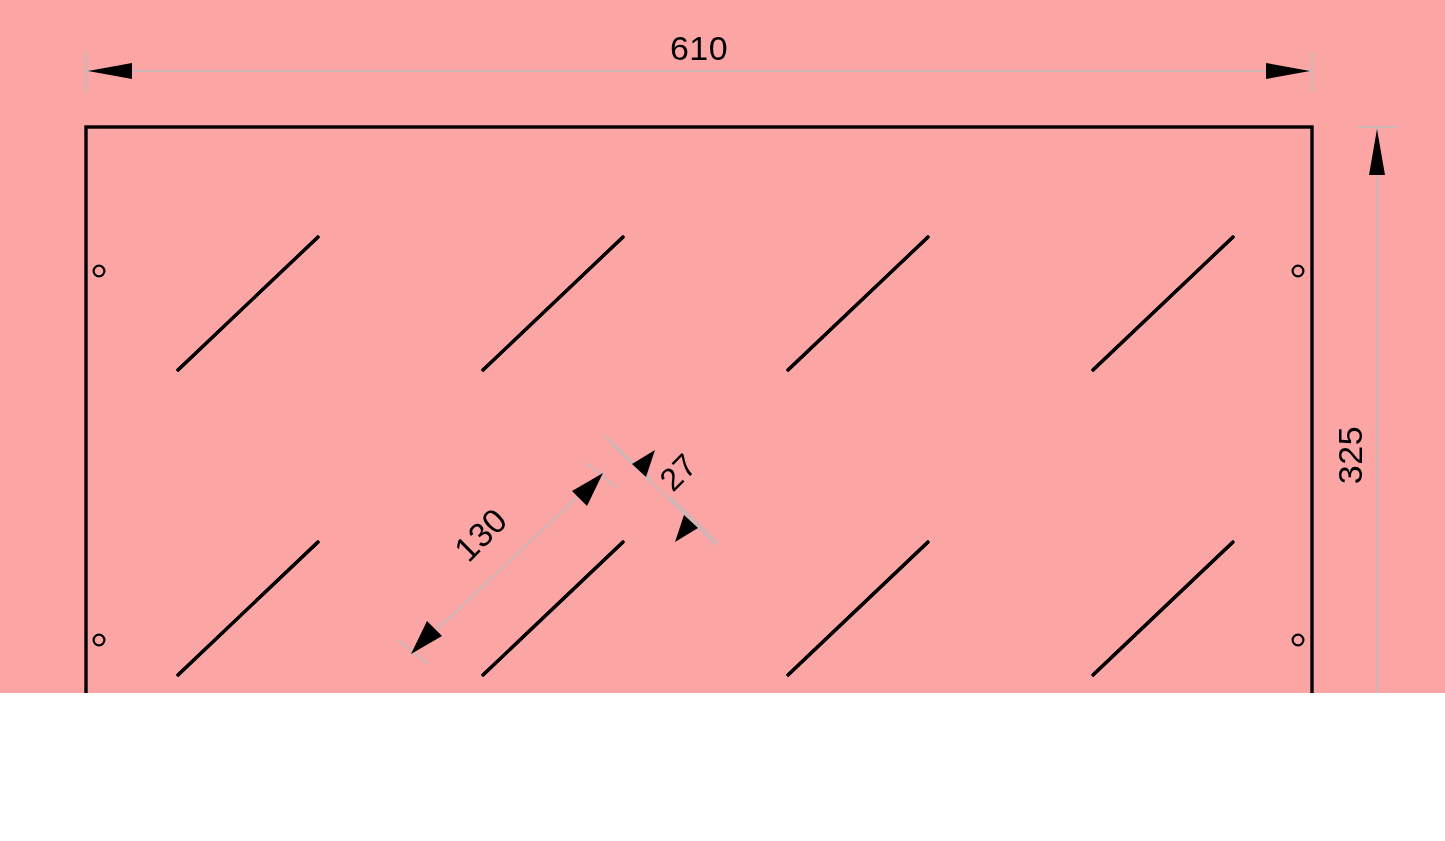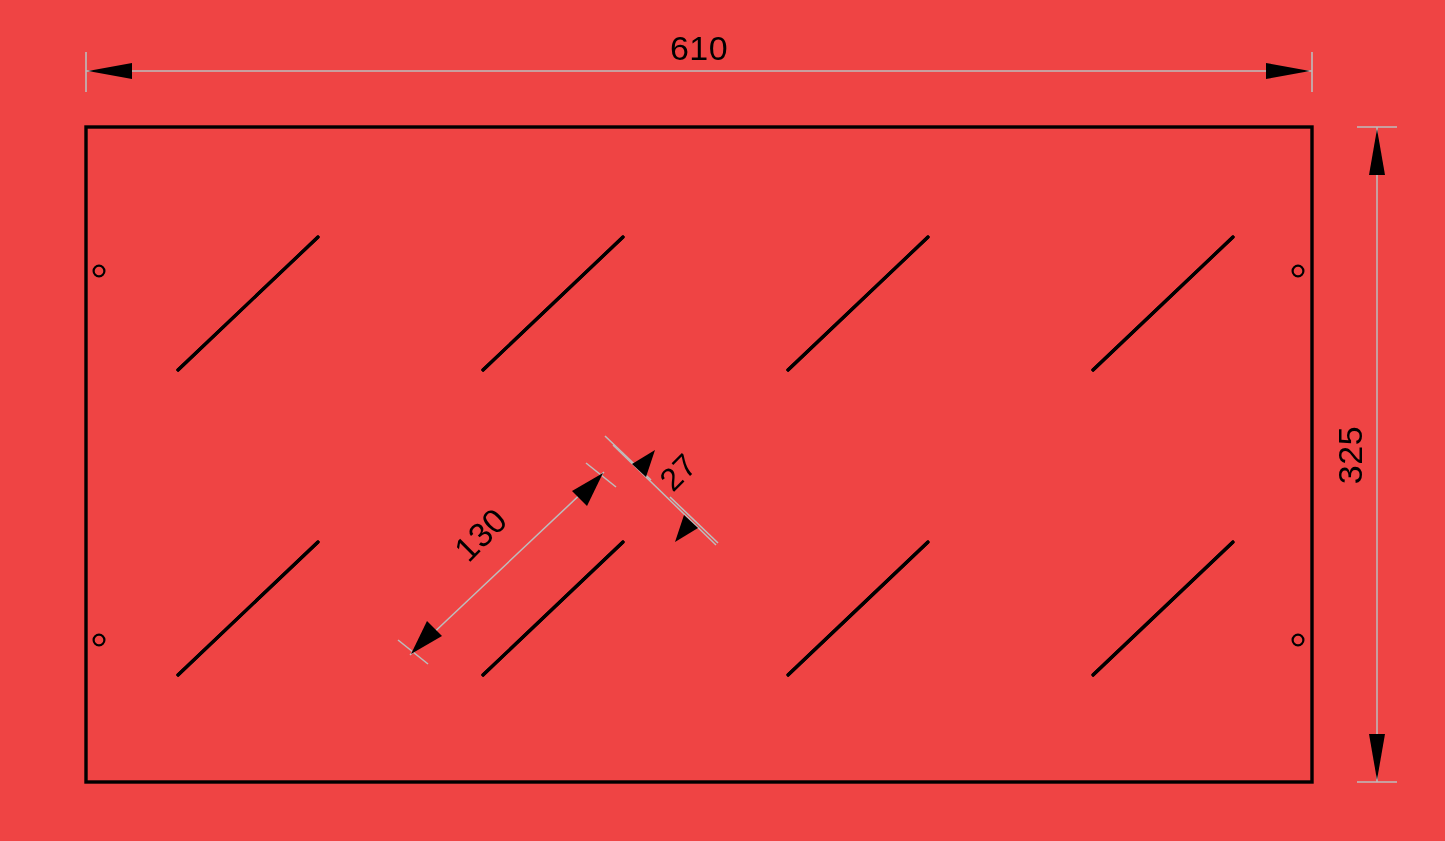--- a/index.html
+++ b/index.html
@@ -7,22 +7,22 @@
     margin: 0;
     padding: 0;
     background: #ffffff;
   }
   body {
     font-family: "Liberation Sans", sans-serif;
   }
   #drawing-root {
     position: relative;
     width: 1445px;
-    height: 841px;
-    background: #ef4444;
+    height: 693px;
+    background: #fca5a5;
     overflow: hidden;
   }
   #drawing-svg {
     display: block;
     width: 1445px;
     height: 841px;
   }
   .part-outline {
     fill: none;
     stroke: #000000;

